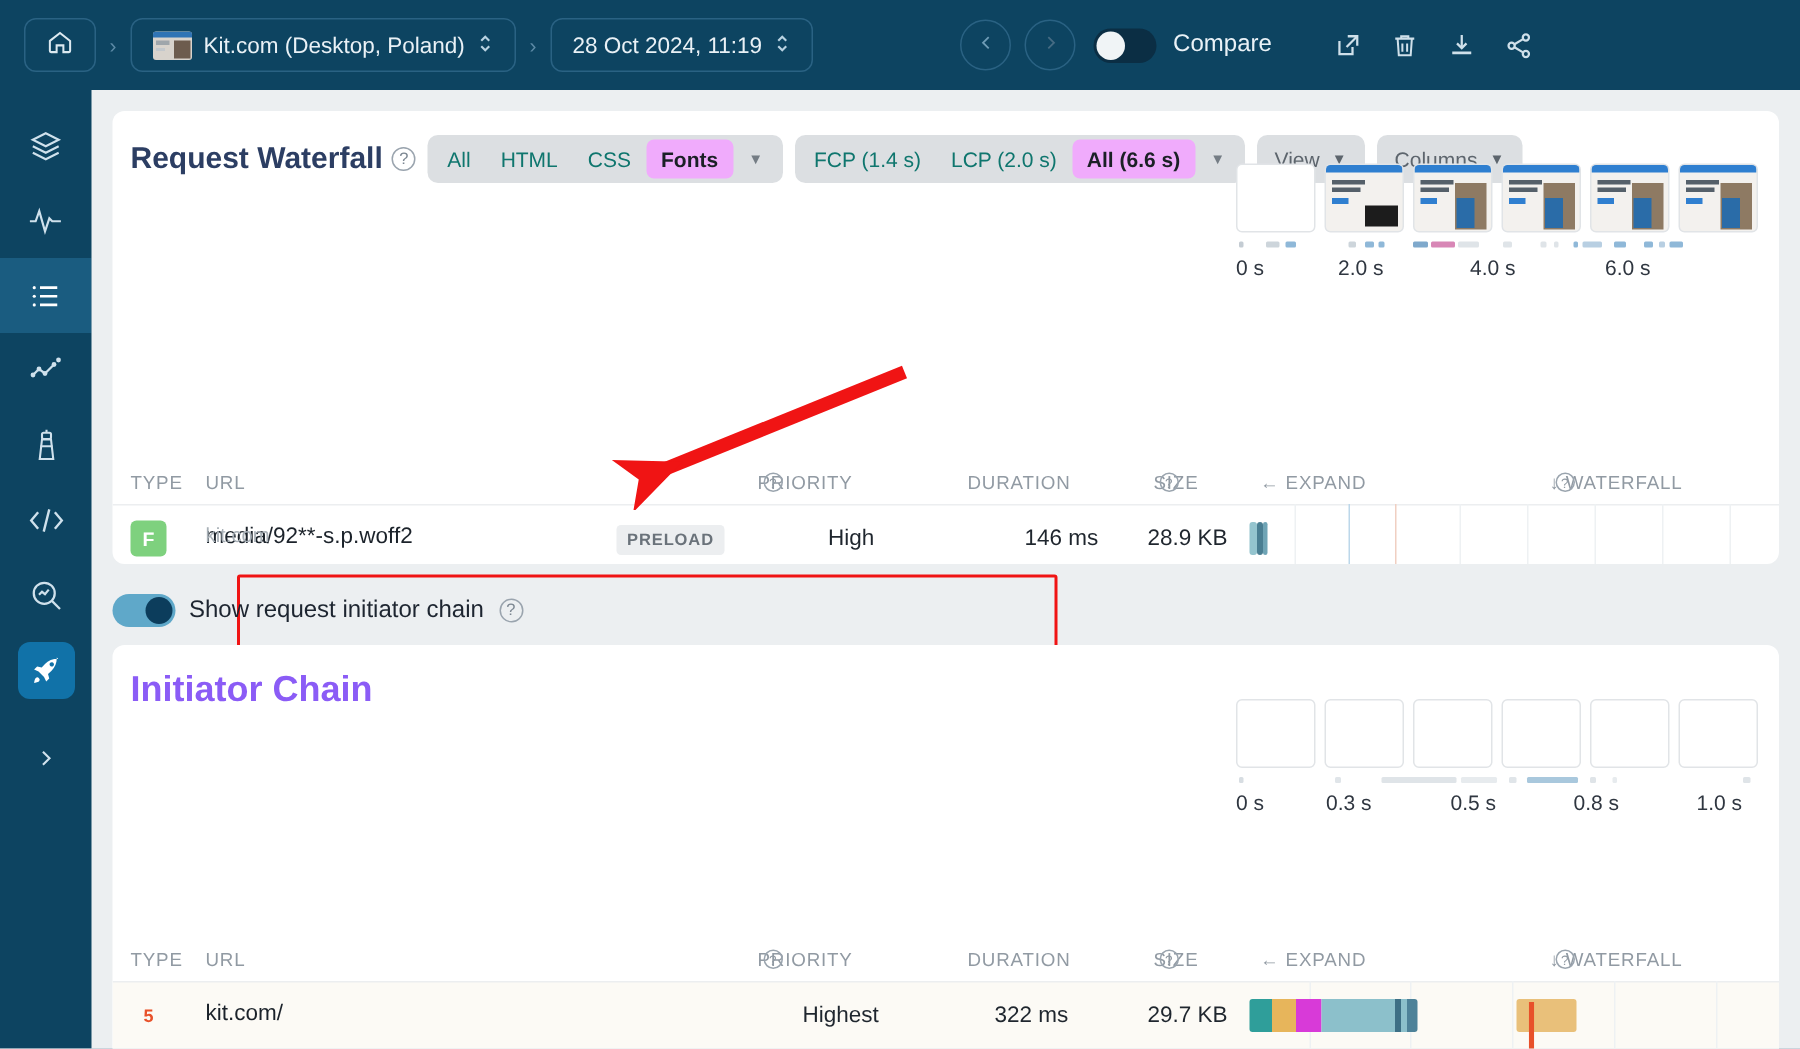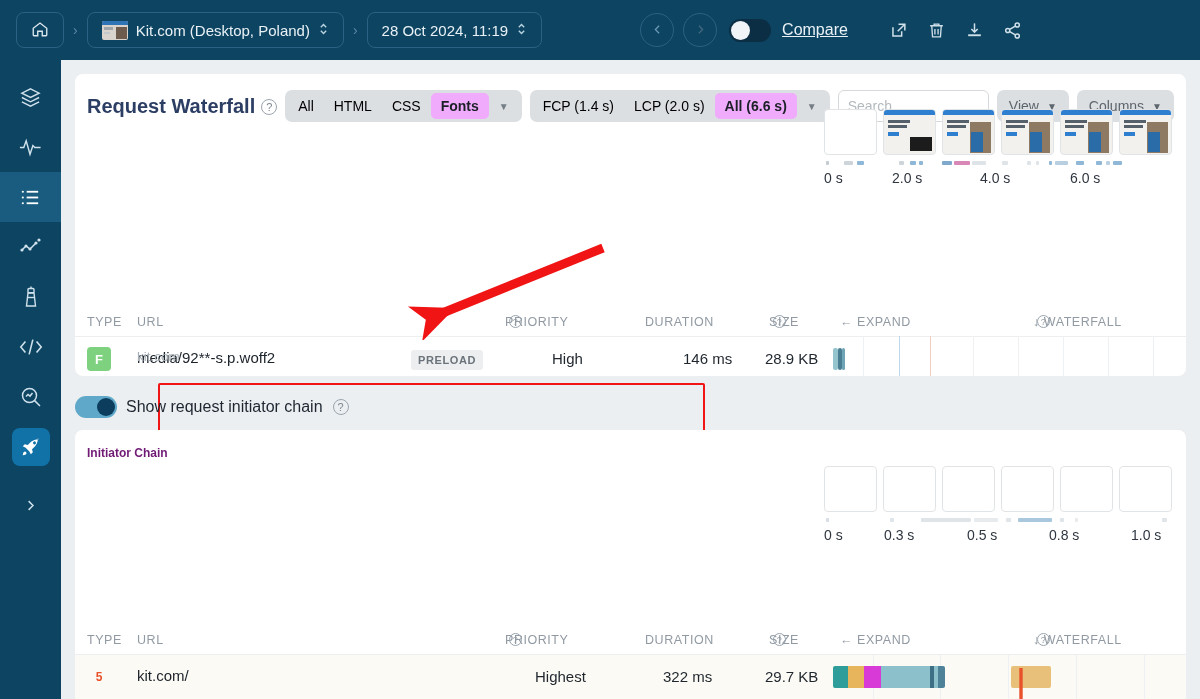--- a/index.html
+++ b/index.html
@@ -43,21 +43,21 @@
     font-size: 15px;
   }
   .toggle-sw {
     width: 42px; height: 23px; border-radius: 12px; background: #0b2e44;
     position: relative; flex: none;
   }
   .toggle-sw::after {
     content: ""; position: absolute; left: 2px; top: 2px;
     width: 19px; height: 19px; border-radius: 50%; background: #f0f4f6;
   }
-  .compare-label { color: #eaf2f7; font-size: 16px; text-decoration: underline; }
+  .compare-label { color: #eaf2f7; font-size: 16px; }
   .icon-btn {
     width: 30px; height: 30px; display: flex; align-items: center;
     justify-content: center; color: #cfe0ea;
   }
   .icon-btn svg { display: block; }
 
   
   .sidebar {
     position: absolute; left: 0; top: 60px; width: 61px; height: 639px;
     background: #0d4461; display: flex; flex-direction: column;
@@ -97,21 +97,21 @@
     width: 16px; height: 16px; border: 1.4px solid #9aa4ae; border-radius: 50%;
     font-size: 11px; color: #7c8792; margin-left: 6px; font-weight: normal;
     vertical-align: middle;
   }
   .seg {
     background: #dcdfe2; border-radius: 7px; display: flex; align-items: center;
     padding: 3px; height: 32px;
   }
   .seg .opt {
     padding: 0 10px; height: 26px; display: flex; align-items: center;
-    font-size: 14px; color: #000000; border-radius: 5px; white-space: nowrap;
+    font-size: 14px; color: #0f766e; border-radius: 5px; white-space: nowrap;
   }
   .seg .opt.on { background: #f0abfc; color: #1b2026; font-weight: bold; }
   .seg .caret { padding: 0 10px; color: #757d85; font-size: 10px; }
   .search-box {
     width: 180px; height: 32px; border: 1px solid #d5d9dd; border-radius: 6px;
     padding: 0 9px; font-size: 14px; color: #b3b9be;
     display: flex; align-items: center;
   }
   .menu-btn {
     background: #dcdfe2; border-radius: 7px; height: 32px; padding: 0 12px;
@@ -212,21 +212,21 @@
     position: relative; flex: none;
   }
   .sw-on::after {
     content: ""; position: absolute; right: 2px; top: 2px;
     width: 18px; height: 18px; border-radius: 50%; background: #0c3d5c;
   }
   .showchain .lbl { font-size: 16px; color: #1d2530; }
 
   .card.bottom { position: absolute; left: 14px; top: 370px; height: 315px; }
   .ic-title {
-    font-size: 12px; font-weight: bold; color: #701a75;
+    font-size: 24px; font-weight: bold; color: #8b5cf6;
     padding: 16px 16px 0 12px;
   }
 </style>
 </head>
 <body>
 
 <div id="app">
 
   <div class="topbar">
     <div class="pill home">
@@ -425,23 +425,20 @@
           <span class="caret">▼</span>
         </div>
 
         <div class="seg">
           <span class="opt">FCP (1.4 s)</span>
           <span class="opt">LCP (2.0 s)</span>
           <span class="opt on">All (6.6 s)</span>
           <span class="caret">▼</span>
         </div>
 
-        <div class="search-box">
-          <span>Search</span>
-        </div>
 
         <div class="menu-btn">
           <span>View</span>
           <span class="caret">▼</span>
         </div>
         <div class="menu-btn">
           <span>Columns</span>
           <span class="caret">▼</span>
         </div>
       </div>

